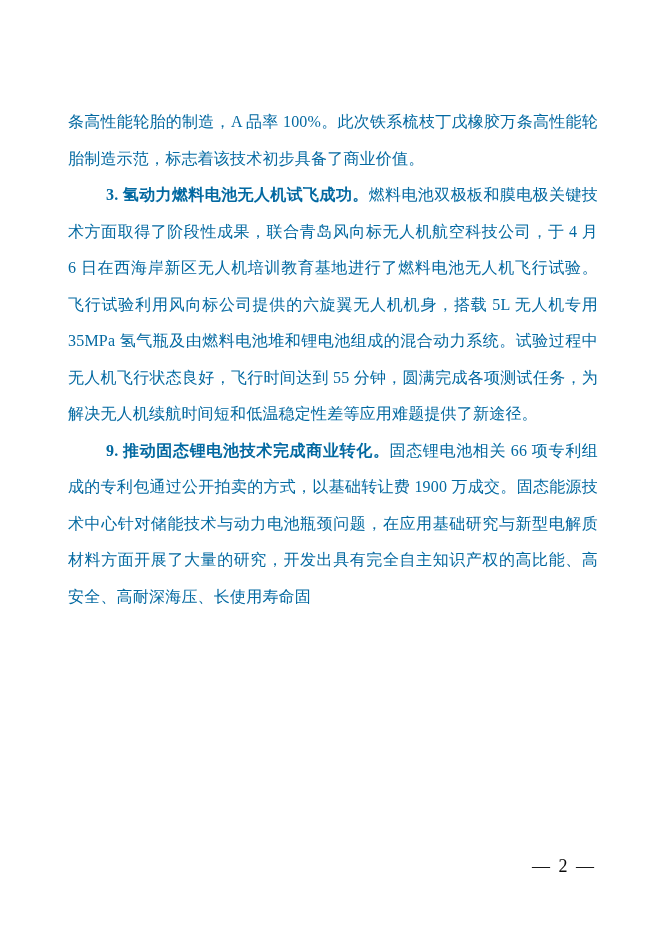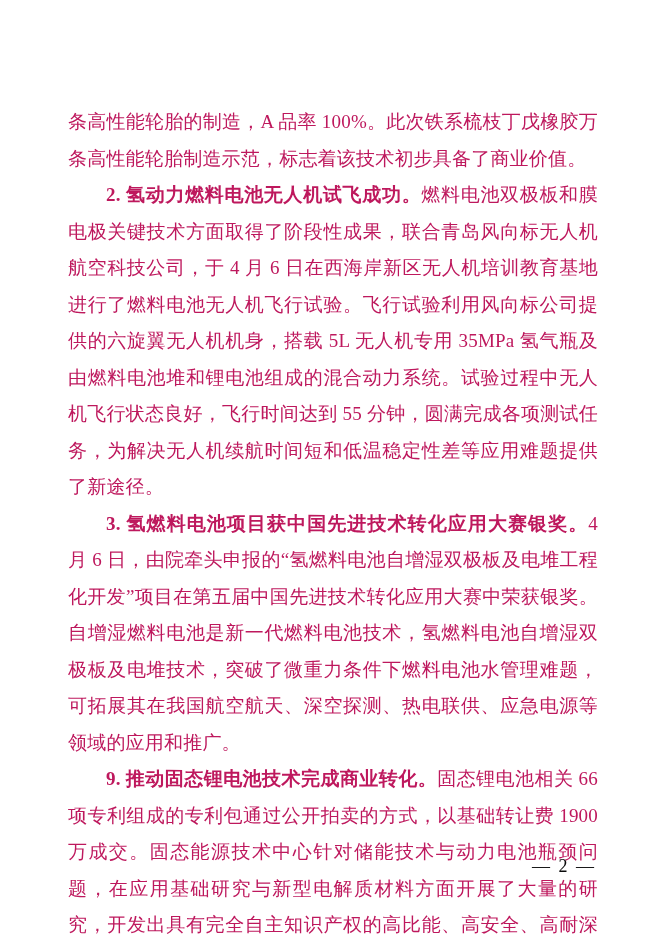--- a/index.html
+++ b/index.html
@@ -24,26 +24,26 @@
     background: #ffffff;
   }
   .content {
     position: absolute;
     left: 68px;
     top: 104px;
     width: 530px;
   }
   p.para {
     margin: 0 0 0 0;
-    font-size: 19px;
+    font-size: 16px;
     line-height: 36.5px;
     text-align: justify;
     text-justify: inter-ideograph;
     letter-spacing: 0.2px;
-    color: #be185d;
+    color: #0369a1;
   }
   p.indent {
     text-indent: 38px;
   }
   .bold {
     font-weight: bold;
   }
   .pagenum {
     position: absolute;
     right: 66px;
@@ -52,18 +52,17 @@
     letter-spacing: 2px;
     color: #0a0a0a;
   }
 </style>
 </head>
 <body>
 
 <div class="page">
   <div class="content">
     <p class="para" id="p1"><span>条高性能轮胎的制造，A 品率 100%。此次铁系梳枝丁戊橡胶万条高性能轮胎制造示范，标志着该技术初步具备了商业价值。</span></p>
-    <p class="para indent" id="p2"><span class="bold">2. 氢动力燃料电池无人机试飞成功。</span><span>燃料电池双极板和膜电极关键技术方面取得了阶段性成果，联合青岛风向标无人机航空科技公司，于 4 月 6 日在西海岸新区无人机培训教育基地进行了燃料电池无人机飞行试验。飞行试验利用风向标公司提供的六旋翼无人机机身，搭载 5L 无人机专用 35MPa 氢气瓶及由燃料电池堆和锂电池组成的混合动力系统。试验过程中无人机飞行状态良好，飞行时间达到 55 分钟，圆满完成各项测试任务，为解决无人机续航时间短和低温稳定性差等应用难题提供了新途径。</span></p>
-    <p class="para indent" id="p3"><span class="bold">3. 氢燃料电池项目获中国先进技术转化应用大赛银奖。</span><span>4 月 6 日，由院牵头申报的“氢燃料电池自增湿双极板及电堆工程化开发”项目在第五届中国先进技术转化应用大赛中荣获银奖。自增湿燃料电池是新一代燃料电池技术，氢燃料电池自增湿双极板及电堆技术，突破了微重力条件下燃料电池水管理难题，可拓展其在我国航空航天、深空探测、热电联供、应急电源等领域的应用和推广。</span></p>
+    <p class="para indent" id="p2"><span class="bold">3. 氢动力燃料电池无人机试飞成功。</span><span>燃料电池双极板和膜电极关键技术方面取得了阶段性成果，联合青岛风向标无人机航空科技公司，于 4 月 6 日在西海岸新区无人机培训教育基地进行了燃料电池无人机飞行试验。飞行试验利用风向标公司提供的六旋翼无人机机身，搭载 5L 无人机专用 35MPa 氢气瓶及由燃料电池堆和锂电池组成的混合动力系统。试验过程中无人机飞行状态良好，飞行时间达到 55 分钟，圆满完成各项测试任务，为解决无人机续航时间短和低温稳定性差等应用难题提供了新途径。</span></p>
     <p class="para indent" id="p4"><span class="bold">9. 推动固态锂电池技术完成商业转化。</span><span>固态锂电池相关 66 项专利组成的专利包通过公开拍卖的方式，以基础转让费 1900 万成交。固态能源技术中心针对储能技术与动力电池瓶颈问题，在应用基础研究与新型电解质材料方面开展了大量的研究，开发出具有完全自主知识产权的高比能、高安全、高耐深海压、长使用寿命固</span></p>
   </div>
   <div class="pagenum">— 2 —</div>
 </div>
 
 </body></html>

